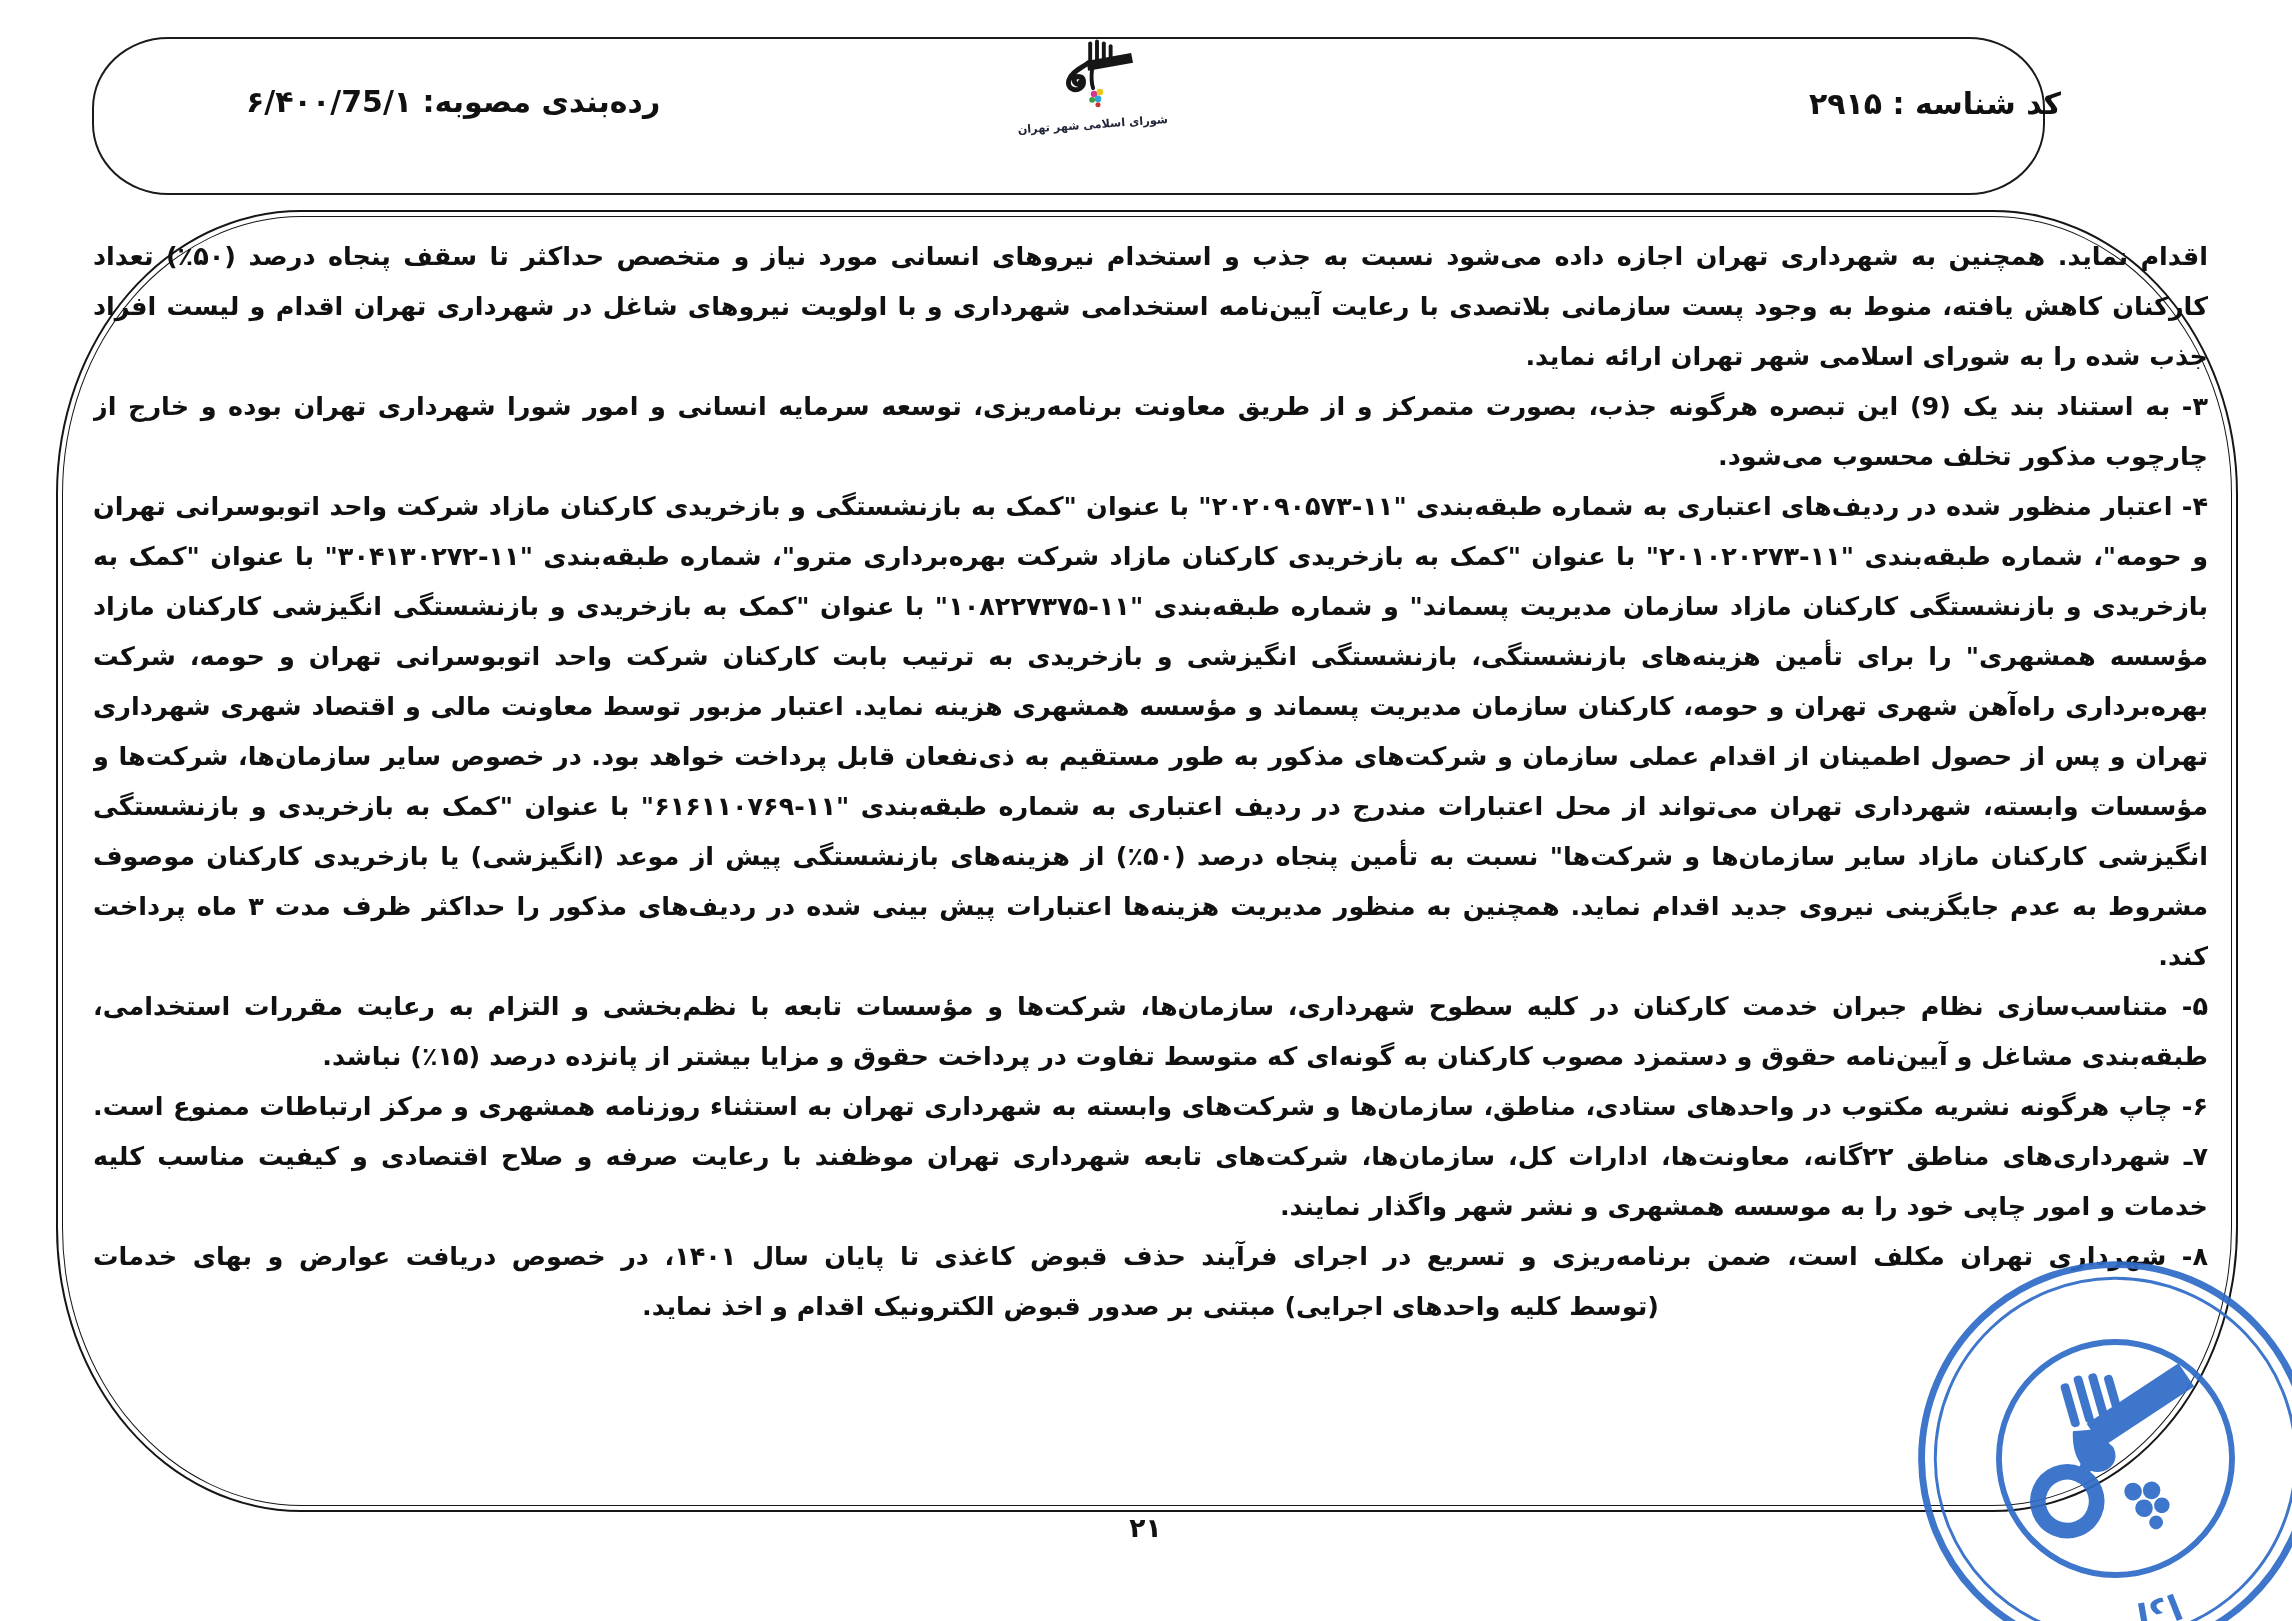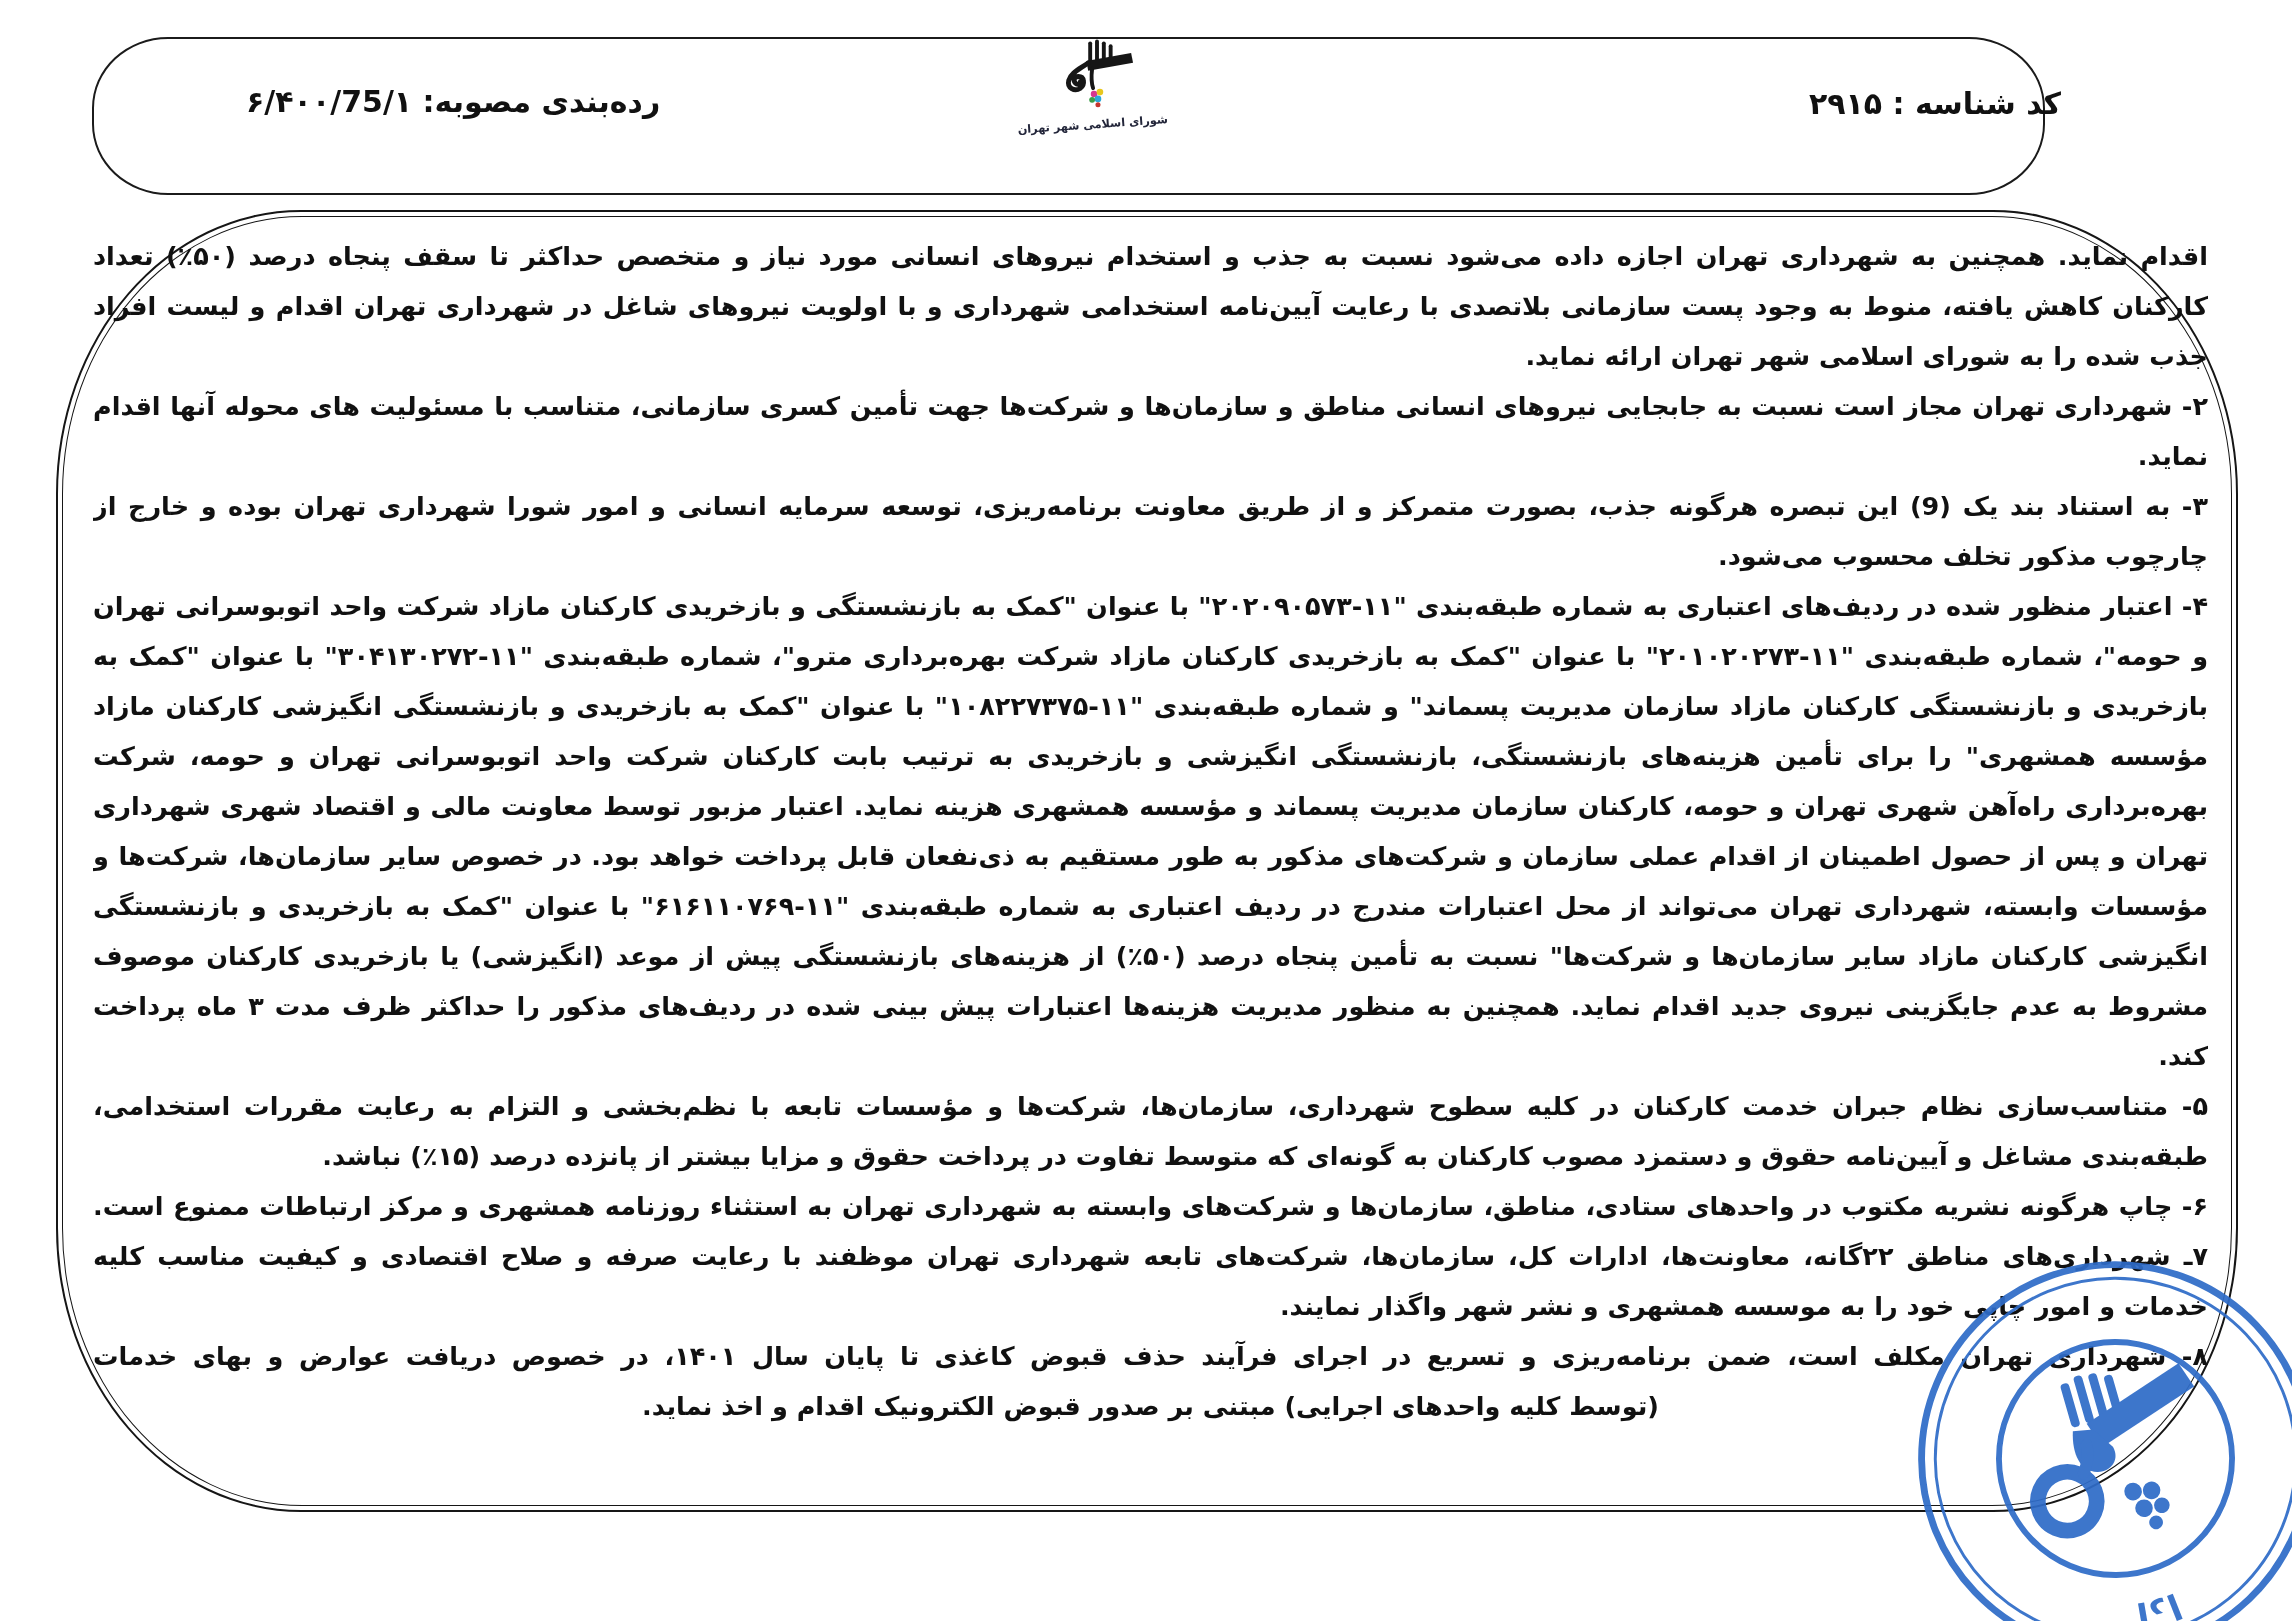--- a/index.html
+++ b/index.html
@@ -119,30 +119,30 @@
         </g>
       </svg>
     </span>
     <span class="logo-caption">شورای اسلامی شهر تهران</span>
   </div>
 
   <div class="main-box"></div>
 
   <div class="body-text">
     <p>اقدام نماید. همچنین به شهرداری تهران اجازه داده می‌شود نسبت به جذب و استخدام نیروهای انسانی مورد نیاز و متخصص حداکثر تا سقف پنجاه درصد (۵۰٪) تعداد کارکنان کاهش یافته، منوط به وجود پست سازمانی بلاتصدی با رعایت آیین‌نامه استخدامی شهرداری و با اولویت نیروهای شاغل در شهرداری تهران اقدام و لیست افراد جذب شده را به شورای اسلامی شهر تهران ارائه نماید.</p>
-    <p>۲- شهرداری تهران مجاز است نسبت به جابجایی نیروهای انسانی مناطق و سازمان‌ها و شرکت‌ها جهت تأمین کسری سازمانی، متناسب با مسئولیت های محوله آنها اقدام نماید.</p>
     <p>۳- به استناد بند یک (9) این تبصره هرگونه جذب، بصورت متمرکز و از طریق معاونت برنامه‌ریزی، توسعه سرمایه انسانی و امور شورا شهرداری تهران بوده و خارج از چارچوب مذکور تخلف محسوب می‌شود.</p>
     <p>۴- اعتبار منظور شده در ردیف‌های اعتباری به شماره طبقه‌بندی "۱۱-۲۰۲۰۹۰۵۷۳" با عنوان "کمک به بازنشستگی و بازخریدی کارکنان مازاد شرکت واحد اتوبوسرانی تهران و حومه"، شماره طبقه‌بندی "۱۱-۲۰۱۰۲۰۲۷۳" با عنوان "کمک به بازخریدی کارکنان مازاد شرکت بهره‌برداری مترو"، شماره طبقه‌بندی "۱۱-۳۰۴۱۳۰۲۷۲" با عنوان "کمک به بازخریدی و بازنشستگی کارکنان مازاد سازمان مدیریت پسماند" و شماره طبقه‌بندی "۱۱-۱۰۸۲۲۷۳۷۵" با عنوان "کمک به بازخریدی و بازنشستگی انگیزشی کارکنان مازاد مؤسسه همشهری" را برای تأمین هزینه‌های بازنشستگی، بازنشستگی انگیزشی و بازخریدی به ترتیب بابت کارکنان شرکت واحد اتوبوسرانی تهران و حومه، شرکت بهره‌برداری راه‌آهن شهری تهران و حومه، کارکنان سازمان مدیریت پسماند و مؤسسه همشهری هزینه نماید. اعتبار مزبور توسط معاونت مالی و اقتصاد شهری شهرداری تهران و پس از حصول اطمینان از اقدام عملی سازمان و شرکت‌های مذکور به طور مستقیم به ذی‌نفعان قابل پرداخت خواهد بود. در خصوص سایر سازمان‌ها، شرکت‌ها و مؤسسات وابسته، شهرداری تهران می‌تواند از محل اعتبارات مندرج در ردیف اعتباری به شماره طبقه‌بندی "۱۱-۶۱۶۱۱۰۷۶۹" با عنوان "کمک به بازخریدی و بازنشستگی انگیزشی کارکنان مازاد سایر سازمان‌ها و شرکت‌ها" نسبت به تأمین پنجاه درصد (۵۰٪) از هزینه‌های بازنشستگی پیش از موعد (انگیزشی) یا بازخریدی کارکنان موصوف مشروط به عدم جایگزینی نیروی جدید اقدام نماید. همچنین به منظور مدیریت هزینه‌ها اعتبارات پیش بینی شده در ردیف‌های مذکور را حداکثر ظرف مدت ۳ ماه پرداخت کند.</p>
     <p>۵- متناسب‌سازی نظام جبران خدمت کارکنان در کلیه سطوح شهرداری، سازمان‌ها، شرکت‌ها و مؤسسات تابعه با نظم‌بخشی و التزام به رعایت مقررات استخدامی، طبقه‌بندی مشاغل و آیین‌نامه حقوق و دستمزد مصوب کارکنان به گونه‌ای که متوسط تفاوت در پرداخت حقوق و مزایا بیشتر از پانزده درصد (۱۵٪) نباشد.</p>
     <p class="p-stretch">۶- چاپ هرگونه نشریه مکتوب در واحدهای ستادی، مناطق، سازمان‌ها و شرکت‌های وابسته به شهرداری تهران به استثناء روزنامه همشهری و مرکز ارتباطات ممنوع است.</p>
     <p>۷ـ شهرداری‌های مناطق ۲۲گانه، معاونت‌ها، ادارات کل، سازمان‌ها، شرکت‌های تابعه شهرداری تهران موظفند با رعایت صرفه و صلاح اقتصادی و کیفیت مناسب کلیه خدمات و امور چاپی خود را به موسسه همشهری و نشر شهر واگذار نمایند.</p>
     <p class="p-stretch">۸- شهرداری تهران مکلف است، ضمن برنامه‌ریزی و تسریع در اجرای فرآیند حذف قبوض کاغذی تا پایان سال ۱۴۰۱، در خصوص دریافت عوارض و بهای خدمات</p>
     <p class="p-center">(توسط کلیه واحدهای اجرایی) مبتنی بر صدور قبوض الکترونیک اقدام و اخذ نماید.</p>
   </div>
 
+  <div class="page-num">۲۱</div>
 
   <div class="stamp">
     <svg width="427" height="427" viewBox="0 0 436 436" xmlns="http://www.w3.org/2000/svg">
       <g stroke="#2f6cc8" fill="none">
         <circle cx="218" cy="218" r="198" stroke-width="7"></circle>
         <circle cx="218" cy="218" r="184" stroke-width="3"></circle>
         <circle cx="218" cy="218" r="119" stroke-width="6"></circle>
       </g>
       <defs>
         <path id="stamp-ring" d="M 218 368 A 150 150 0 1 1 219 368"></path>

